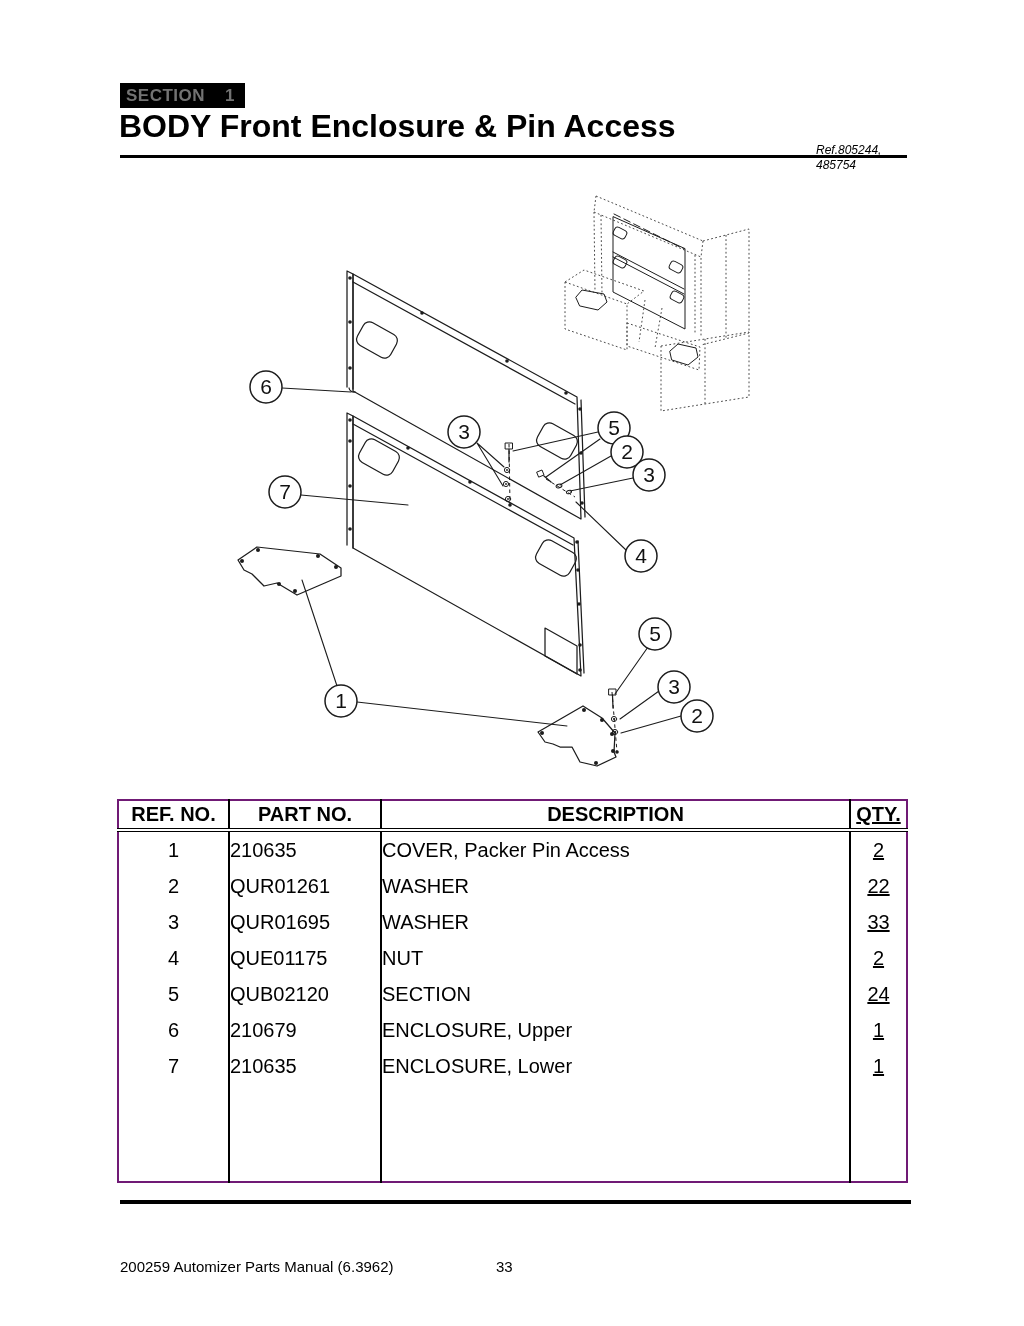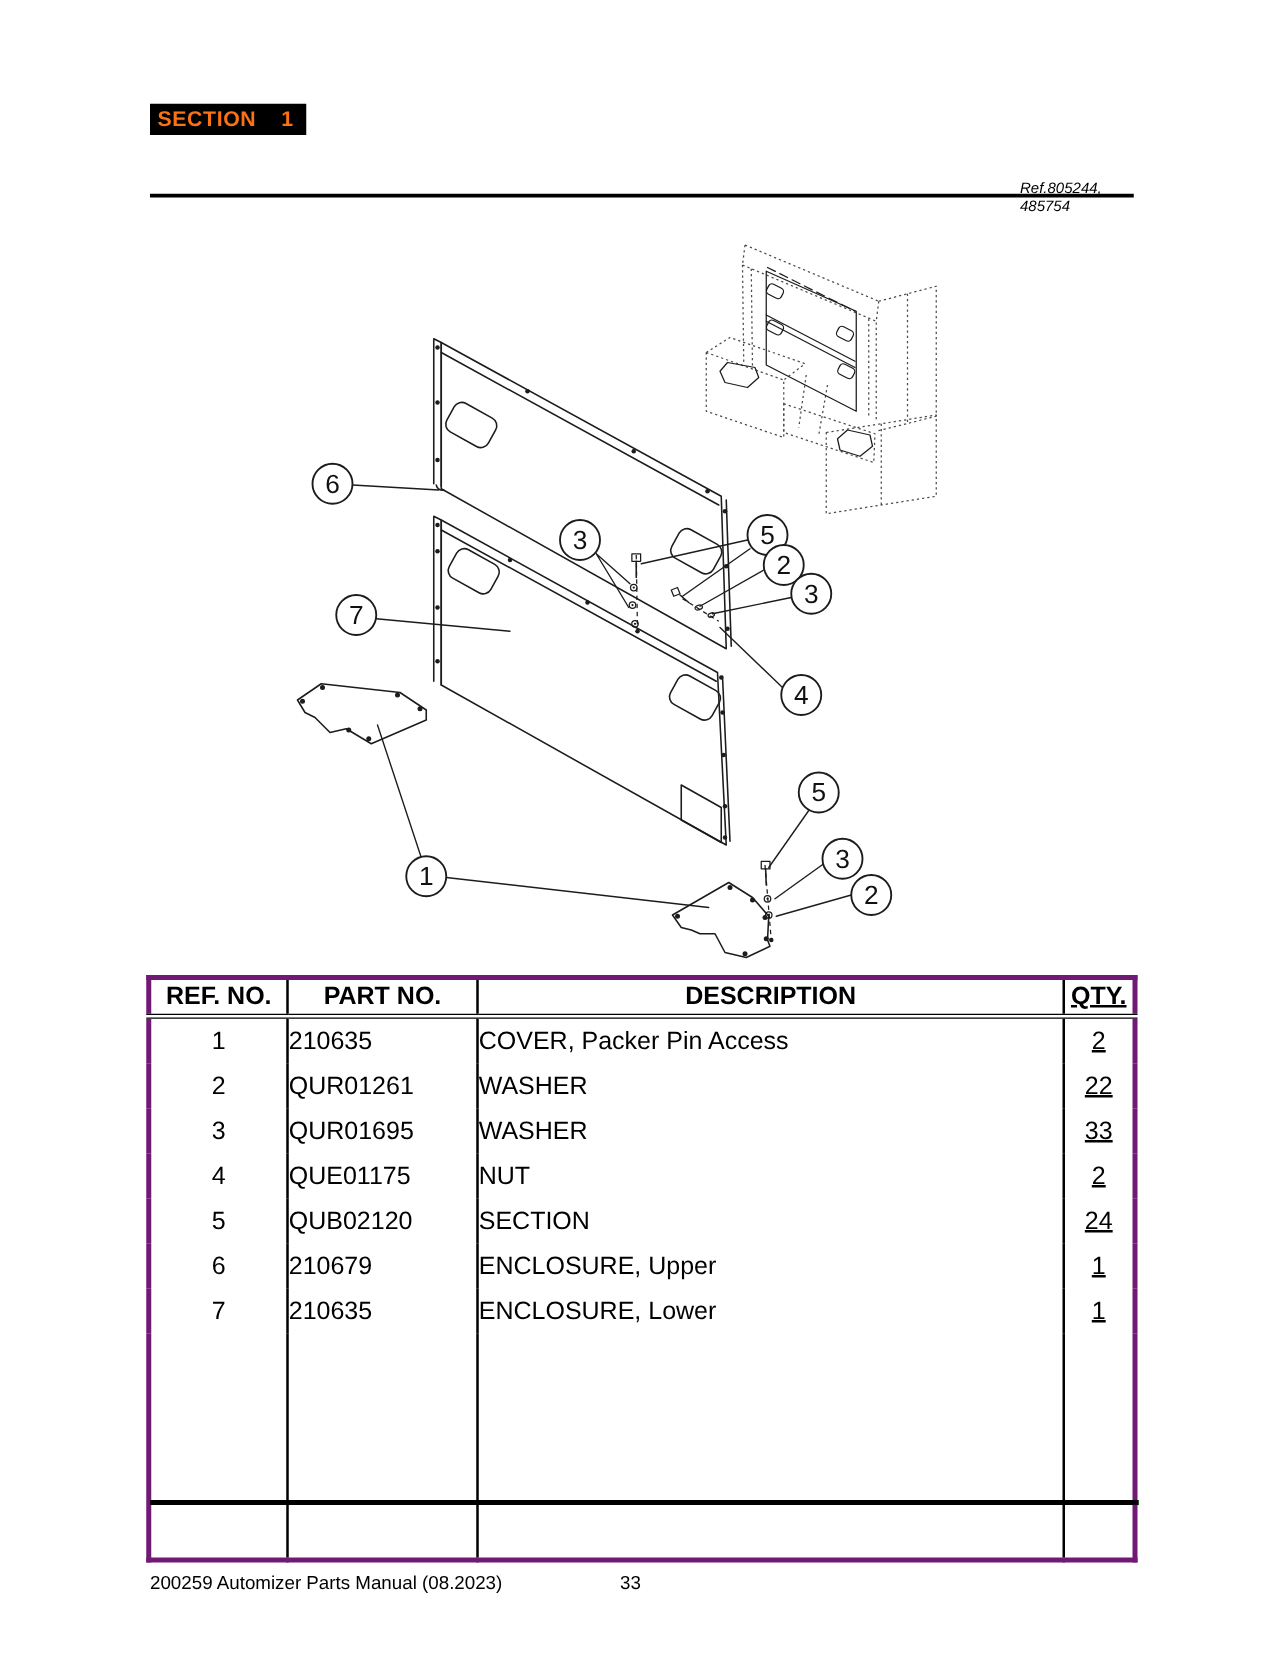--- a/index.html
+++ b/index.html
@@ -2,21 +2,21 @@
 <html><head>
 <meta charset="utf-8">
 <style>
   html,body{margin:0;padding:0;background:#ffffff;}
   .page{
     position:relative;width:1024px;height:1326px;background:#ffffff;overflow:hidden;
     font-family:"Liberation Sans",sans-serif;color:#000;
   }
   
   .section-badge{
-    position:absolute;left:120px;top:83px;width:125px;height:25px;background:#000;color:#f97316;
+    position:absolute;left:120px;top:83px;width:125px;height:25px;background:#000;color:#737373;
     font-size:17px;font-weight:bold;line-height:25px;padding-left:6px;box-sizing:border-box;
     letter-spacing:0.5px;
   }
   .section-badge .sec-num{margin-left:20px;}
   .page-title{
     position:absolute;left:119px;top:108px;margin:0;font-size:32px;font-weight:bold;
     letter-spacing:0px;white-space:nowrap;
   }
   .ref-note{
     position:absolute;left:816px;top:102px;font-size:12px;font-style:italic;line-height:15px;margin-top:41px;
@@ -27,22 +27,22 @@
   .ln{fill:none;stroke:#1c1c1c;stroke-width:1.25;stroke-linejoin:round;stroke-linecap:round;}
   .thin{fill:none;stroke:#1c1c1c;stroke-width:1;stroke-linejoin:round;stroke-linecap:round;}
   .dash{fill:none;stroke:#1c1c1c;stroke-width:1;stroke-dasharray:3.5 3;}
   .dotted{fill:none;stroke:#4a4a4a;stroke-width:1;stroke-dasharray:1.8 2.4;stroke-linejoin:round;}
   .dot{fill:#1c1c1c;stroke:none;}
   .callout circle{fill:#fff;stroke:#1c1c1c;stroke-width:1.5;}
   .callout text{font-family:"Liberation Sans",sans-serif;font-size:21px;fill:#111;text-anchor:middle;}
   .leader{fill:none;stroke:#1c1c1c;stroke-width:1.1;stroke-linecap:round;}
   
   table.parts{
-    position:absolute;left:117px;top:780px;width:789px;height:470px;
-    border-collapse:collapse;table-layout:fixed;border:4px solid #701a75;
+    position:absolute;left:117px;top:799px;width:789px;height:384px;
+    border-collapse:collapse;table-layout:fixed;border:2px solid #701a75;
     font-size:20px;
   }
   table.parts col.c-ref{width:111px;}
   table.parts col.c-part{width:152px;}
   table.parts col.c-desc{width:469px;}
   table.parts col.c-qty{width:57px;}
   table.parts th{
     height:27px;font-size:20px;font-weight:bold;text-align:center;vertical-align:middle;
     border-right:2px solid #000;border-bottom:4px double #000;padding:0;
   }
@@ -60,20 +60,21 @@
   .footer-page{position:absolute;left:496px;top:1258px;font-size:15px;}
 </style>
 </head>
 <body>
 
 <div class="page">
 
   <div class="section-badge">
     <span>SECTION</span><span class="sec-num">1</span>
   </div>
+  <h1 class="page-title">BODY Front Enclosure &amp; Pin Access</h1>
   <div class="ref-note">
     <div>Ref.805244,</div>
     <div>485754</div>
   </div>
   <div class="header-rule"></div>
 
   <svg class="diagram" viewBox="0 0 1024 800">
 
     <g>
       <path class="dotted" d="M596,196 L703,241 M594,212 L701,257 M596,196 L594,212 M703,241 L701,257"></path>
@@ -310,16 +311,16 @@
       <tr class="filler">
         <td></td>
           <td></td>
           <td></td>
           <td></td>
       </tr>
     </tbody>
   </table>
 
   <div class="bottom-rule"></div>
-  <div class="footer-left">200259 Automizer Parts Manual (08.2023)</div>
+  <div class="footer-left">200259 Automizer Parts Manual (6.3962)</div>
   <div class="footer-page">33</div>
 
 </div>
 
 </body></html>

